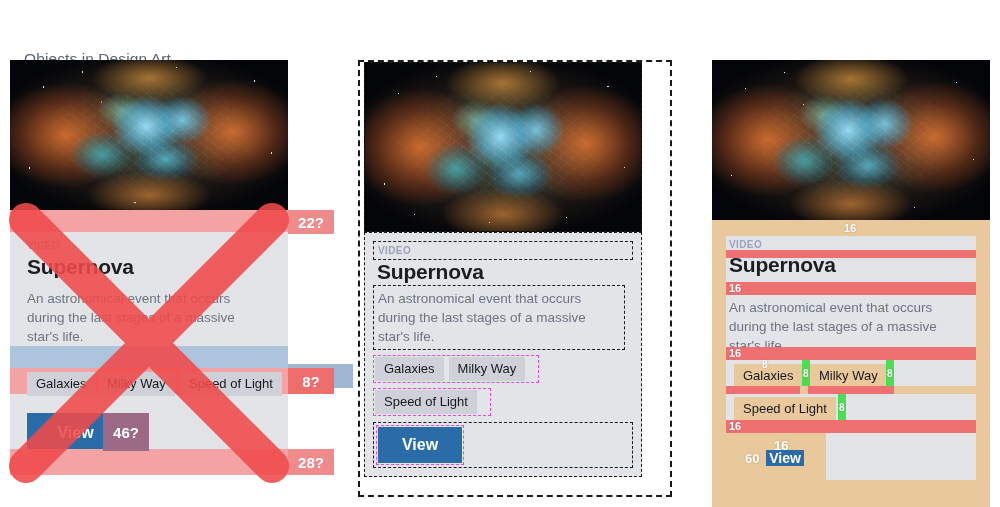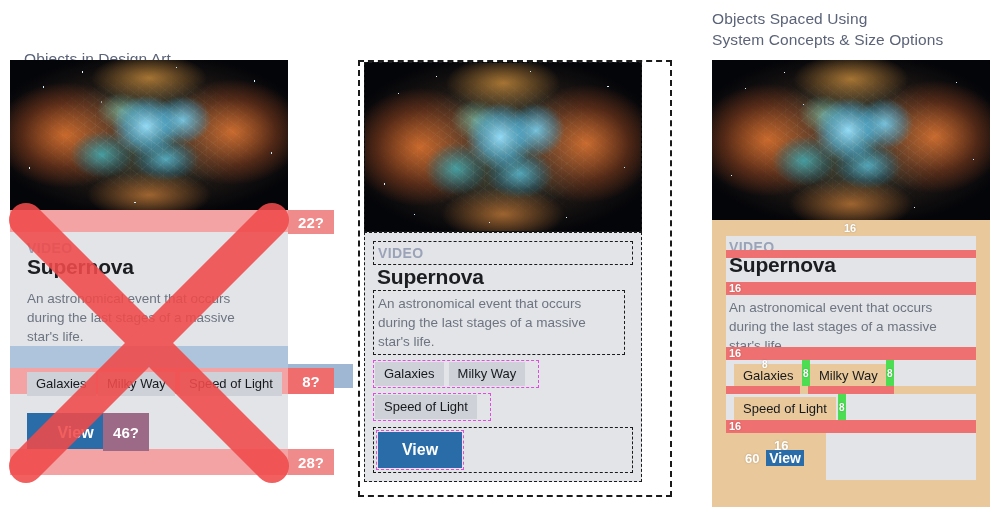--- a/index.html
+++ b/index.html
@@ -54,21 +54,21 @@
       radial-gradient(1.2px 1.2px at 94% 62%, #bfe9ff 50%, transparent 51%),
       radial-gradient(1.3px 1.3px at 7% 72%,  #d6f2ff 50%, transparent 51%),
       radial-gradient(1.1px 1.1px at 18% 90%, #cfeaff 50%, transparent 51%),
       radial-gradient(1.2px 1.2px at 73% 92%, #dff6ff 50%, transparent 51%),
       radial-gradient(1.1px 1.1px at 60% 5%,  #c8ecff 50%, transparent 51%),
       radial-gradient(1.2px 1.2px at 45% 95%, #d2f0ff 50%, transparent 51%),
       radial-gradient(1.1px 1.1px at 33% 28%, #b9e4ff 50%, transparent 51%);
   }
 
   .card-body{background:#e2e4e8;}
-  .eyebrow{color:#9aa3b8;font-size:14px;font-weight:bold;letter-spacing:.4px;}
+  .eyebrow{color:#9aa3b8;font-size:10px;font-weight:bold;letter-spacing:.4px;}
   .title{color:#1b1d21;font-size:21px;font-weight:bold;letter-spacing:-.2px;}
   .desc{color:#6d7480;font-size:13.5px;line-height:19px;}
   .chip{
     background:#ced2d8;color:#17191d;font-size:13px;
     display:inline-block;padding:4px 9px 5px 9px;white-space:nowrap;
   }
   .viewbtn{
     background:#2a6ca8;color:#ffffff;font-size:16px;font-weight:bold;
     display:flex;align-items:center;justify-content:center;
   }
@@ -114,22 +114,20 @@
   .sp-label.sm{font-size:10px;}
   .sp-label.big{font-size:13px;}
 </style>
 </head>
 <body>
 
 <div class="stage">
 
   <div class="col-head" id="head1">Objects in Design Art,
 Spaced for Sloppy Conveneience</div>
-  <div class="col-head" id="head3">Objects Spaced Using
-System Concepts &amp; Size Options</div>
 
   <div id="card1">
     <div class="nebula" id="c1img">
       <div class="neb-inner"></div>
       <div class="neb-fil"></div>
       <div class="stars"></div>
     </div>
     <div class="card-body" id="c1body">
       <div class="c1-band" style="left:0;top:0;width:278px;"></div>
       <div class="eyebrow" style="position:absolute;left:17px;top:30px;">VIDEO</div>

